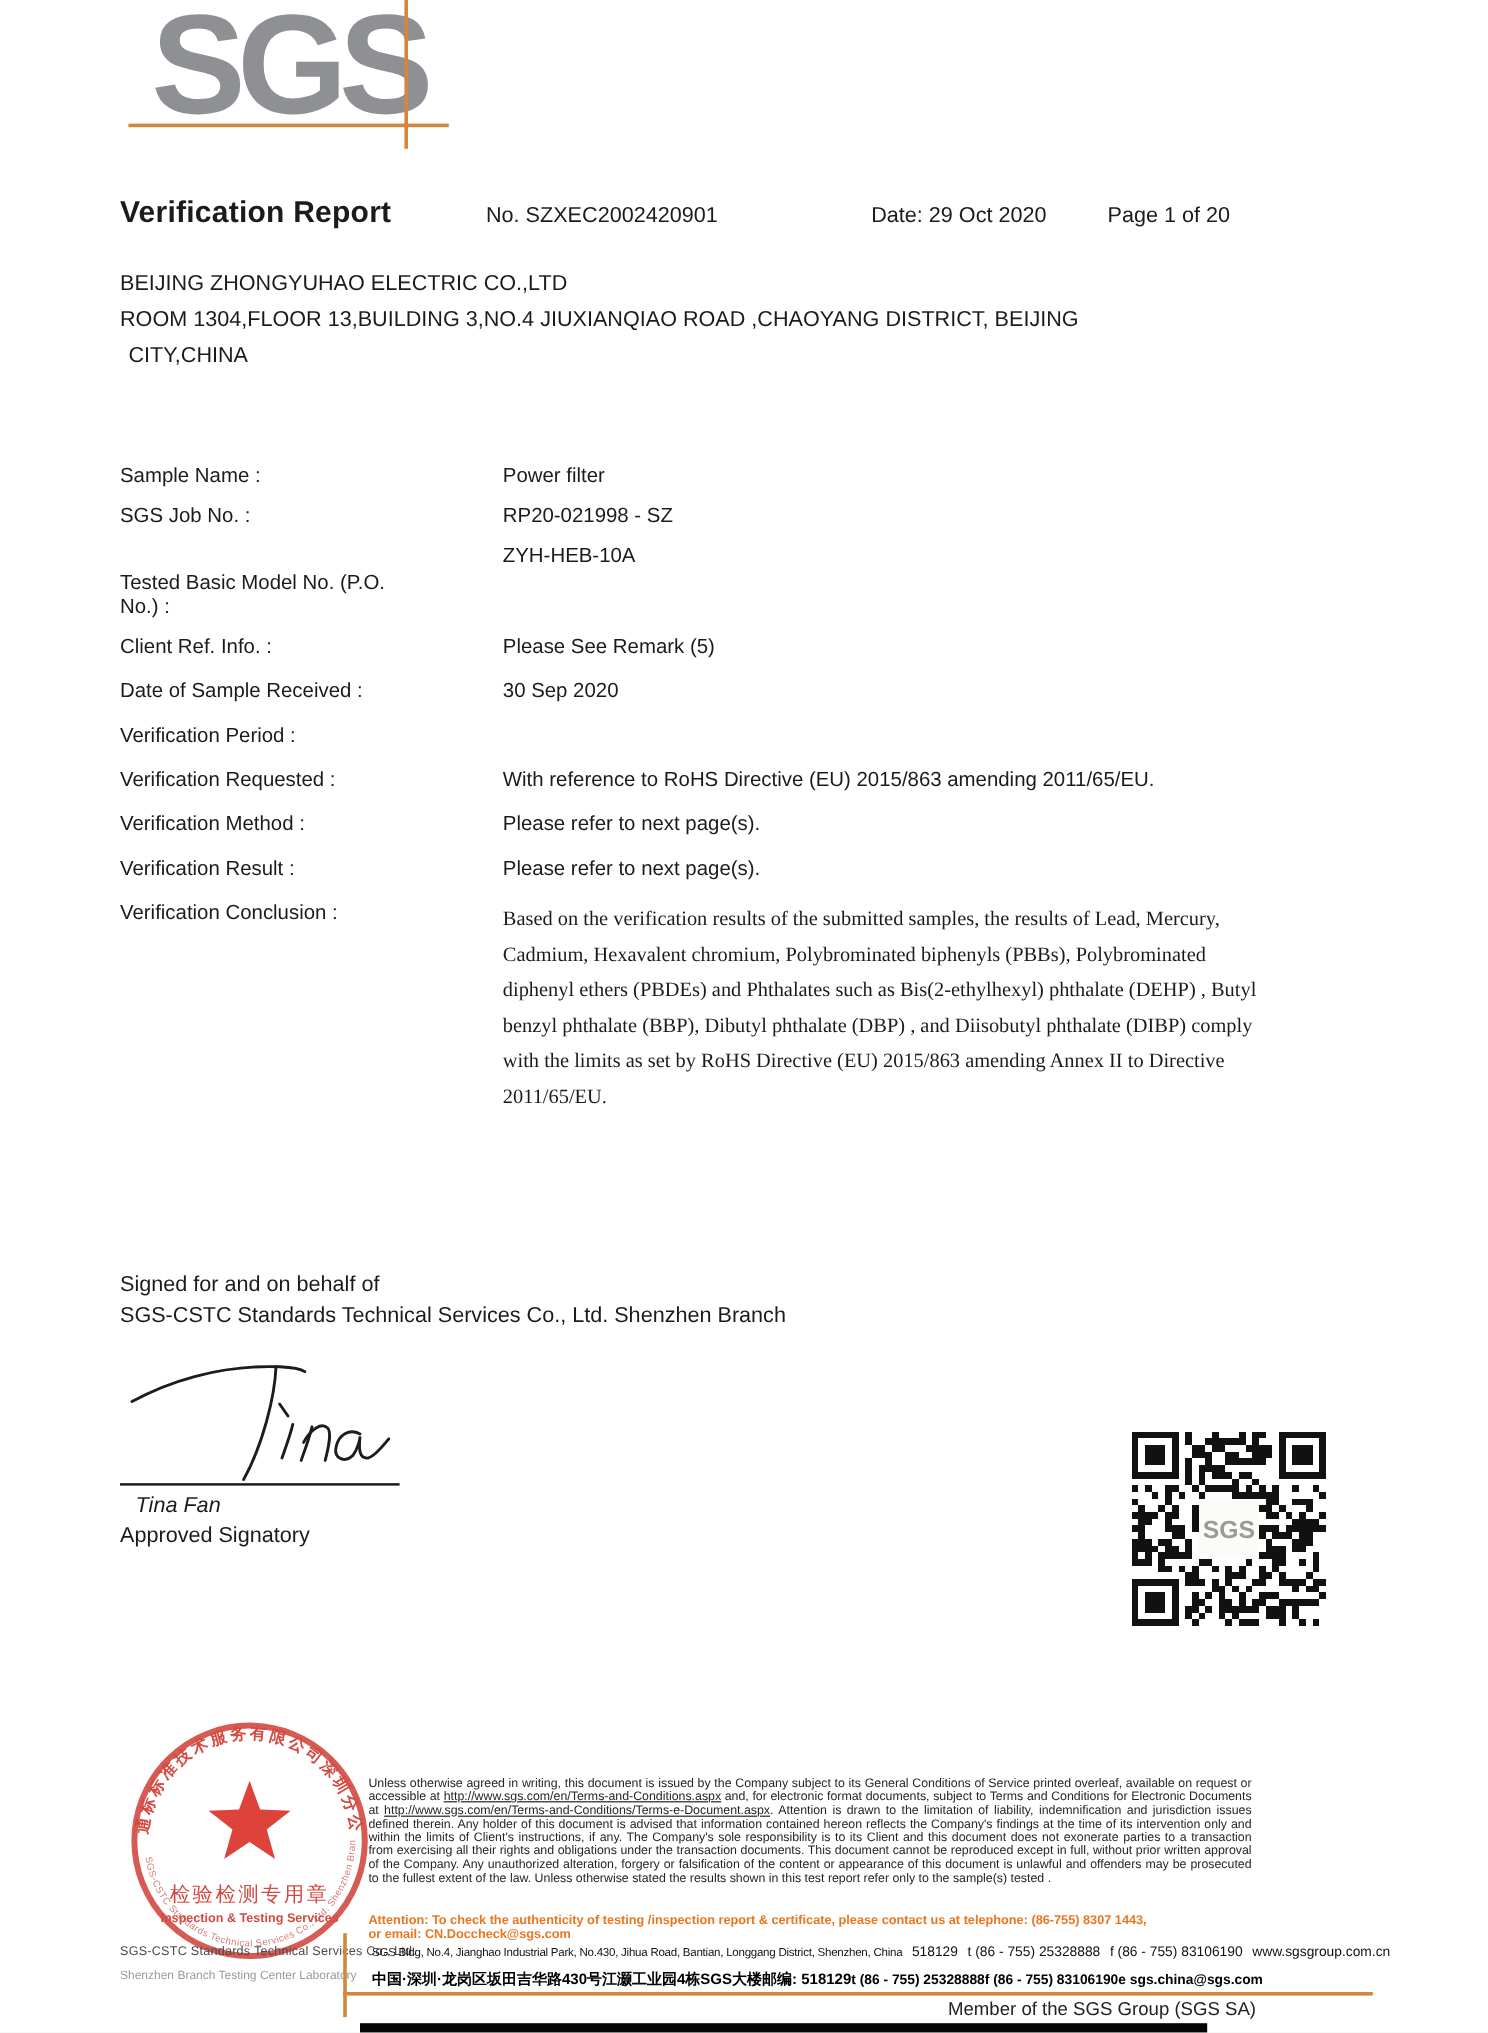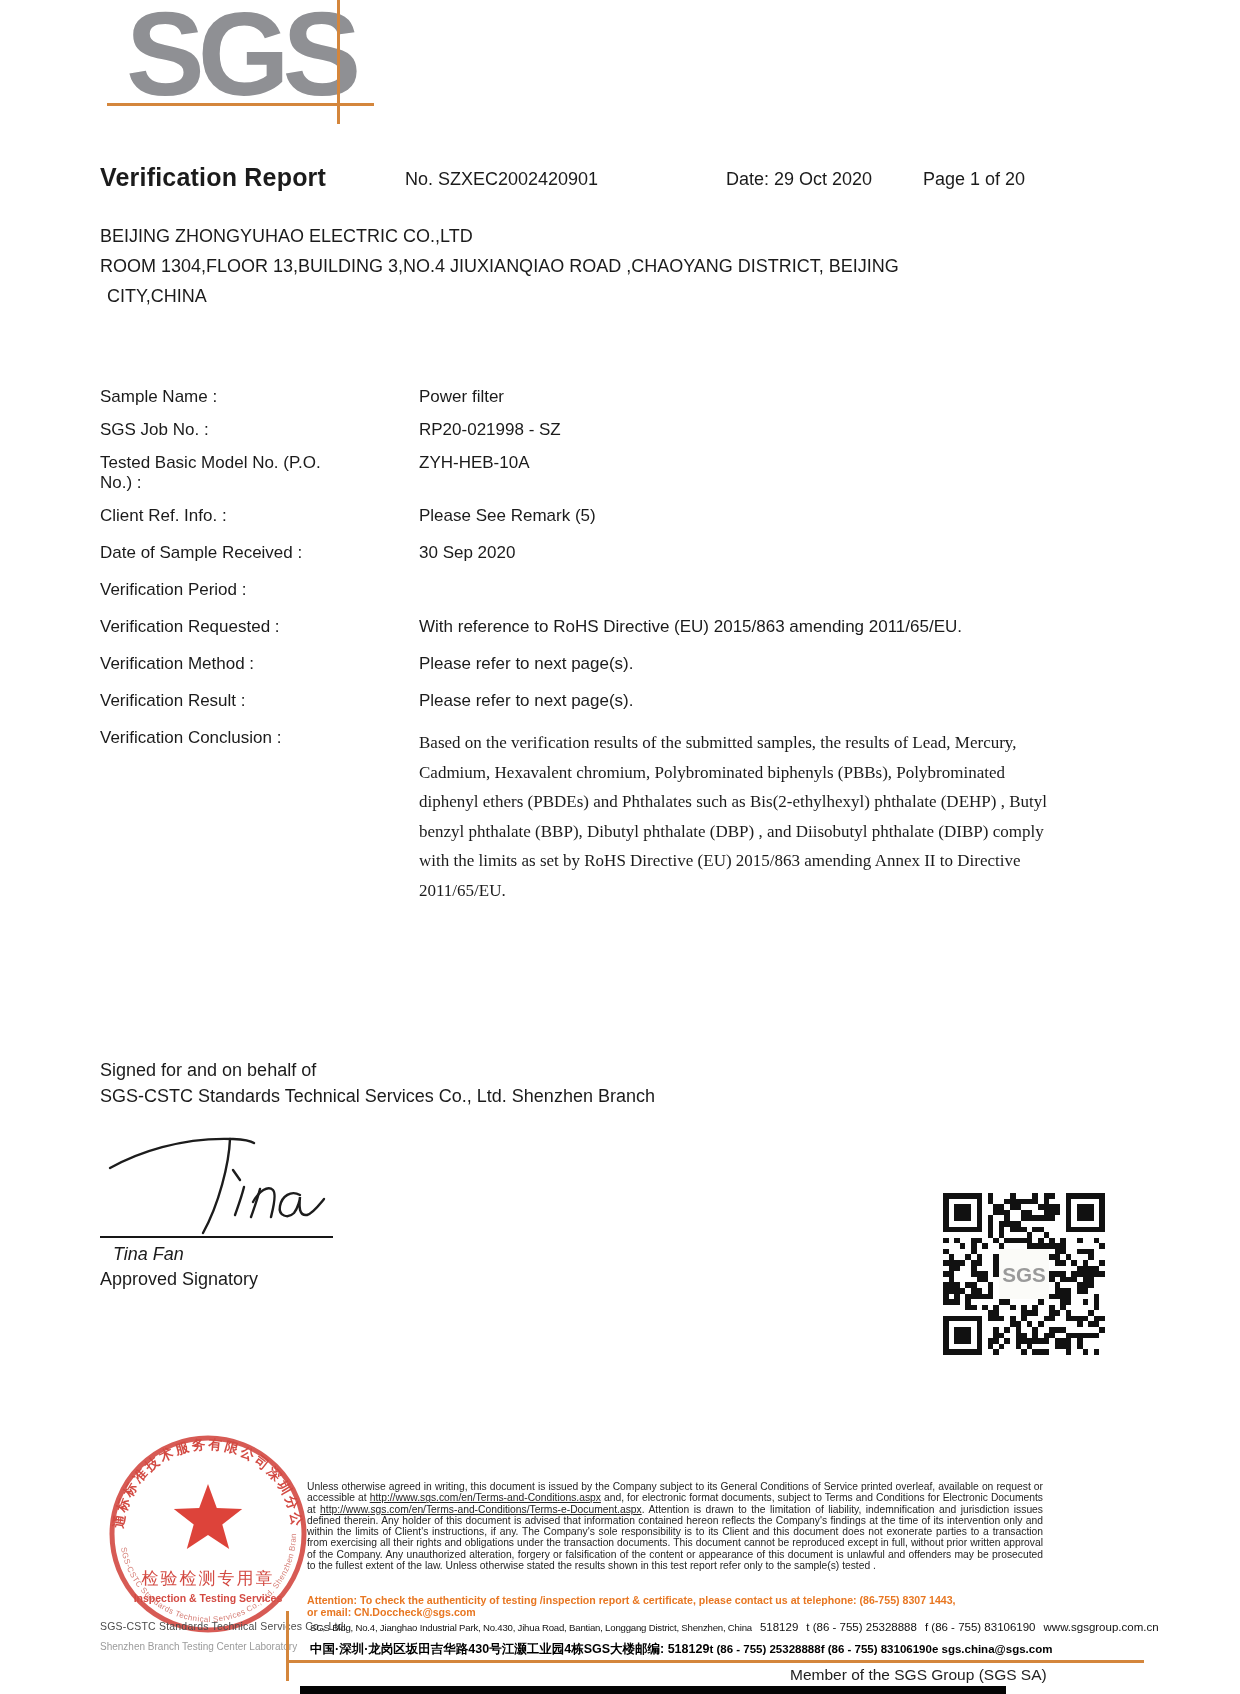--- a/index.html
+++ b/index.html
@@ -21,21 +21,21 @@
 
   
   .client{left:100px;top:221px;font-size:18px;line-height:30px;width:900px;}
   .client .c2{padding-left:7px;}
 
   
   .fields{left:100px;top:387px;width:952px;font-size:17px;}
   .frow{display:flex;align-items:flex-start;margin-bottom:13px;line-height:20px;gap:31px;}
   .frow.sp{margin-bottom:17px;}
   .flabel{flex:0 0 288px;}
-  .flabel .narrow{display:inline-block;width:256px;}
+  .flabel .narrow{display:inline-block;width:256px;margin-top:23px;}
   .fvalue{flex:1;}
   .fvalue.para{line-height:29.5px;font-family:Liberation Serif, serif;}
 
   
   .sig-intro{left:100px;top:1057px;font-size:18px;line-height:26px;}
   .sig-svg{left:103px;top:1124px;}
   .sig-line{left:100px;top:1236px;width:233px;height:2px;background:#161616;}
   .sig-name{left:113px;top:1244px;font-size:18px;font-style:italic;}
   .sig-role{left:100px;top:1269px;font-size:18px;}
 

